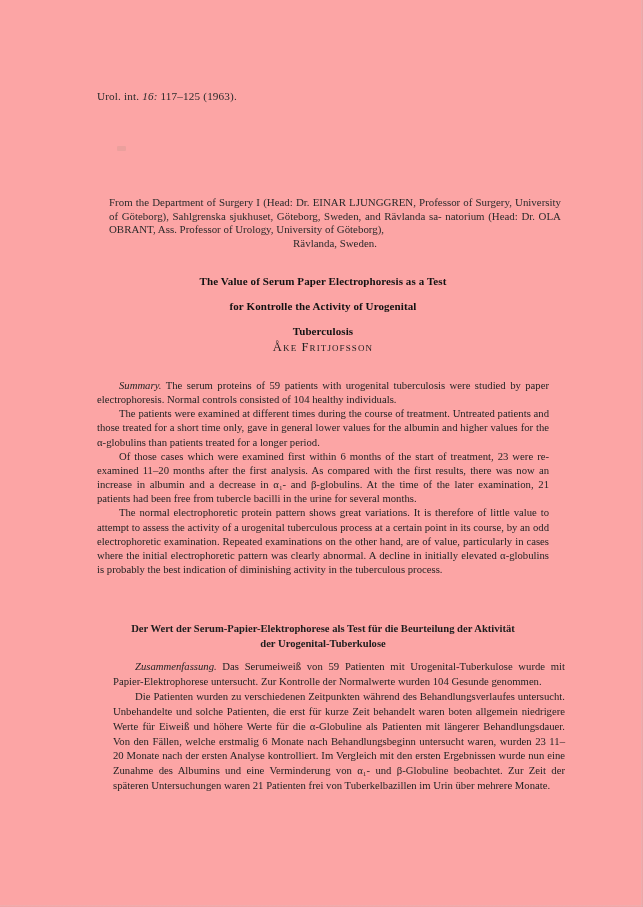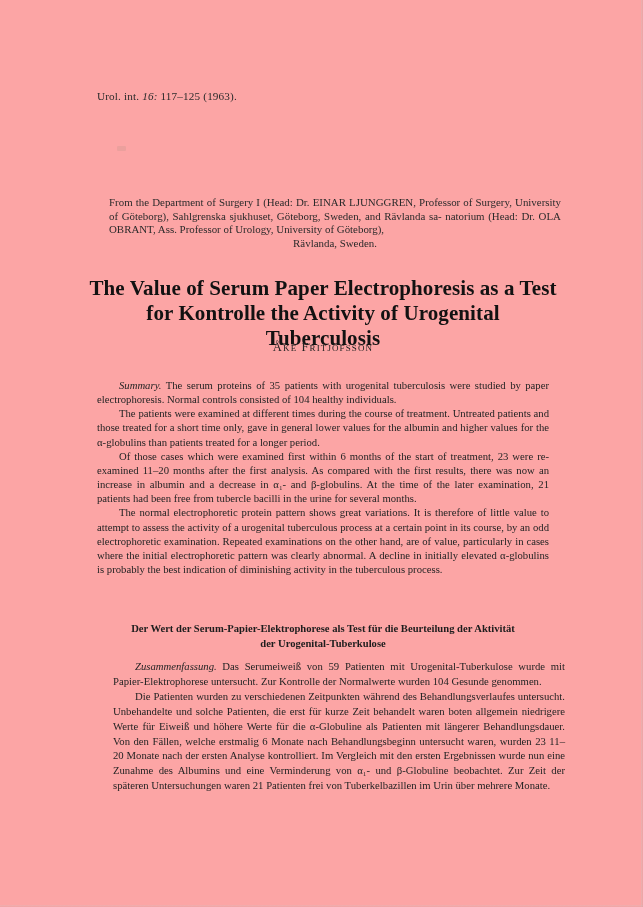--- a/index.html
+++ b/index.html
@@ -89,21 +89,21 @@
     display: block;
   }
 
   
   .article-title {
     position: absolute;
     left: 0;
     top: 262px;
     width: 452px;
     text-align: center;
-    font-size: 21px;
+    font-size: 11px;
     line-height: 25px;
     font-weight: bold;
     letter-spacing: 0.1px;
     color: #121212;
   }
   .article-title .ln {
     display: block;
     white-space: nowrap;
   }
   .article-title .ln1 {
@@ -205,21 +205,21 @@
     <h1 class="article-title">
       <span class="ln ln1">The Value of Serum Paper Electrophoresis as a Test</span>
       <span class="ln">for Kontrolle the Activity of Urogenital</span>
       <span class="ln">Tuberculosis</span>
     </h1>
 
     <div class="author">Åke Fritjofsson</div>
 
     <div class="abstract">
       <p>
-        <span class="lead">Summary.</span><span> The serum proteins of 35 patients with urogenital tuberculosis were studied by paper electrophoresis. Normal controls consisted of 104 healthy individuals.</span>
+        <span class="lead">Summary.</span><span> The serum proteins of 59 patients with urogenital tuberculosis were studied by paper electrophoresis. Normal controls consisted of 104 healthy individuals.</span>
       </p>
       <p>The patients were examined at different times during the course of treatment. Untreated patients and those treated for a short time only, gave in general lower values for the albumin and higher values for the α-globulins than patients treated for a longer period.</p>
       <p>Of those cases which were examined first within 6 months of the start of treatment, 23 were re-examined 11–20 months after the first analysis. As compared with the first results, there was now an increase in albumin and a decrease in α₁- and β-globulins. At the time of the later examination, 21 patients had been free from tubercle bacilli in the urine for several months.</p>
       <p>The normal electrophoretic protein pattern shows great variations. It is therefore of little value to attempt to assess the activity of a urogenital tuberculous process at a certain point in its course, by an odd electrophoretic examination. Repeated examinations on the other hand, are of value, particularly in cases where the initial electrophoretic pattern was clearly abnormal. A decline in initially elevated α-globulins is probably the best indication of diminishing activity in the tuberculous process.</p>
     </div>
 
     <div class="de-heading">
       <span class="ln">Der Wert der Serum-Papier-Elektrophorese als Test für die Beurteilung der Aktivität</span>
       <span class="ln">der Urogenital-Tuberkulose</span>
     </div>

